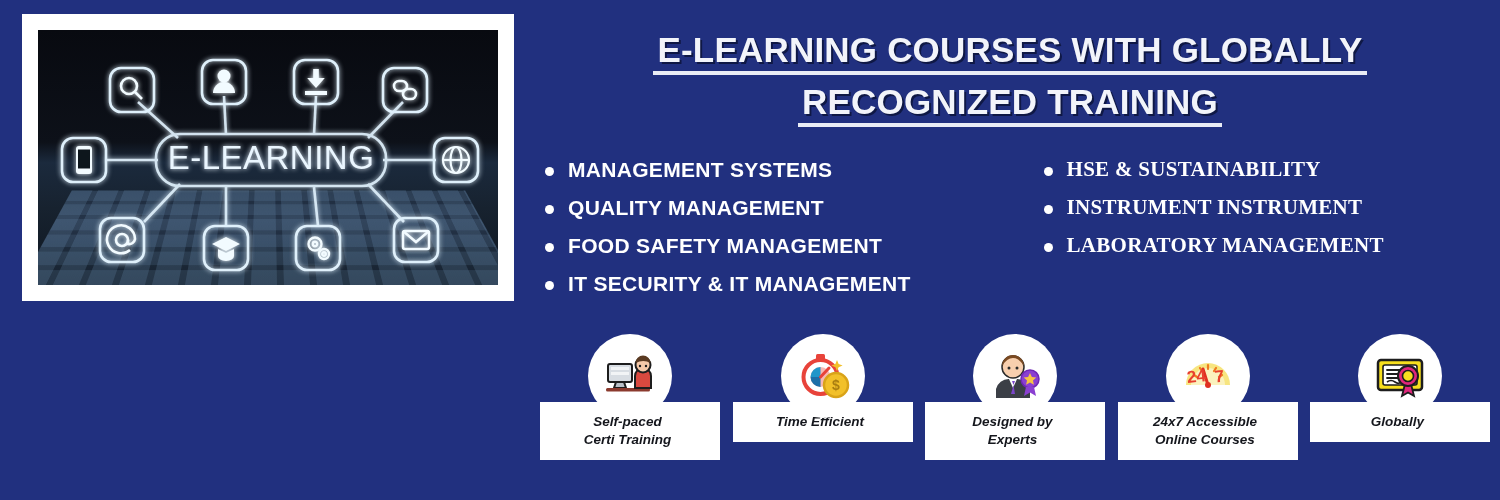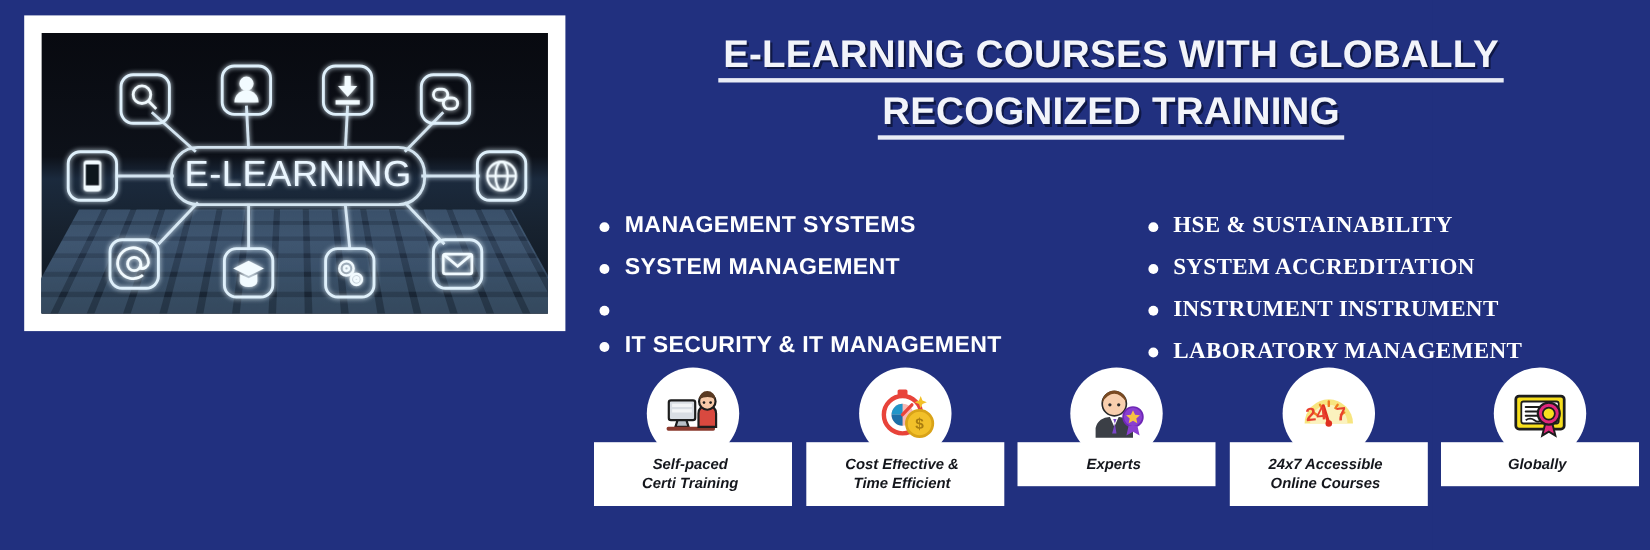--- a/index.html
+++ b/index.html
@@ -46,21 +46,21 @@
     letter-spacing:.2px;
     border-bottom:4px solid #e9ecf5;
     padding:0 4px 2px 4px;
     text-shadow:2px 2px 0 rgba(10,16,50,.75);
   }
   .heading .ln2 { margin-top:7px; }
 
   
   .lists {
     position:absolute; left:545px; top:158px; width:945px;
-    display:flex; gap:20px;margin-top:35px;
+    display:flex; gap:20px;
   }
   .col { flex:1 1 0; }
   .bullet {
     display:flex; align-items:flex-start; gap:14px;
     margin-bottom:15px;
   }
   .bullet .dot {
     width:9px; height:9px; border-radius:50%; background:#fff;
     margin-top:9px; flex:0 0 auto;
   }
@@ -210,39 +210,36 @@
   </div>
 
   <div class="lists">
     <div class="col">
       <div class="bullet">
         <span class="dot"></span>
         <span class="txt">MANAGEMENT SYSTEMS</span>
       </div>
       <div class="bullet">
         <span class="dot"></span>
-        <span class="txt">SYSTEM MANAGEMENT</span>
-      </div>
-      <div class="bullet">
-        <span class="dot"></span>
+        <span class="txt">QUALITY MANAGEMENT</span>
+      </div>
+      <div class="bullet">
+        <span class="dot"></span>
+        <span class="txt">FOOD SAFETY MANAGEMENT</span>
       </div>
       <div class="bullet">
         <span class="dot"></span>
         <span class="txt">IT SECURITY &amp; IT MANAGEMENT</span>
       </div>
     </div>
 
     <div class="col col-right">
       <div class="bullet">
         <span class="dot"></span>
         <span class="txt">HSE &amp; SUSTAINABILITY</span>
-      </div>
-      <div class="bullet">
-        <span class="dot"></span>
-        <span class="txt">SYSTEM ACCREDITATION</span>
       </div>
       <div class="bullet">
         <span class="dot"></span>
         <span class="txt">INSTRUMENT INSTRUMENT</span>
       </div>
       <div class="bullet">
         <span class="dot"></span>
         <span class="txt">LABORATORY MANAGEMENT</span>
       </div>
     </div>
@@ -279,41 +276,41 @@
           <circle cx="25.5" cy="29" r="10" fill="#f7b9b4"></circle>
           <path d="M25.5 29 L25.5 19 A10 10 0 0 0 15.5 29 Z" fill="#2196c9"></path>
           <path d="M25.5 29 L15.5 29 A10 10 0 0 0 25.5 39 Z" fill="#1d6fa8"></path>
           <line x1="25.5" y1="29" x2="34" y2="20" stroke="#e8433a" stroke-width="3" stroke-linecap="round"></line>
           <circle cx="41" cy="37" r="12" fill="#f2c029" stroke="#d9a318" stroke-width="2.5"></circle>
           <text x="41" y="42" text-anchor="middle" font-size="14" font-weight="bold" fill="#a97d10" font-family="Liberation Sans, sans-serif">$</text>
           <path d="M42 12 l1.6 4 l4 1.6 l-4 1.6 l-1.6 4 l-1.6-4 l-4-1.6 l4-1.6 z" fill="#f2c029"></path>
         </svg>
       </div>
       <div class="f-label">
-        <span>Cost Effective &amp;</span>
         <span>Time Efficient</span>
       </div>
     </div>
 
     <div class="feature">
       <div class="f-circle">
         <svg width="56" height="56" viewBox="0 0 56 56">
           <path d="M9 50 v-9 a13 13 0 0 1 13-10 h8 a13 13 0 0 1 13 10 v9 z" fill="#3b3f46"></path>
           <path d="M22 31 l4 9 l4 -9 l-4 -3 z" fill="#fff"></path>
           <path d="M25 33 l1.5 4 l-2.5 9 l4 0 l-1.5-9 l1.5-4 z" fill="#7b46c9"></path>
           <circle cx="26" cy="19" r="11" fill="#f8cfae" stroke="#2a2a2a" stroke-width="1.5"></circle>
           <path d="M15 18 a11 11 0 0 1 22 0 q-5-8-11-8 t-11 8 z" fill="#7a4a22"></path>
           <circle cx="22" cy="20" r="1.5" fill="#2a2a2a"></circle>
           <circle cx="30" cy="20" r="1.5" fill="#2a2a2a"></circle>
           <circle cx="43" cy="31" r="9" fill="#8a3fd1" stroke="#6e27b5" stroke-width="1.5"></circle>
           <path d="M43 25 l1.9 4 l4.4 .5 l-3.3 3 l.9 4.3 l-3.9-2.2 l-3.9 2.2 l.9-4.3 l-3.3-3 l4.4-.5 z" fill="#f7c244"></path>
           <path d="M39 39 l-2 9 l6 -3.5 l6 3.5 l-2 -9 z" fill="#8a3fd1"></path>
         </svg>
       </div>
       <div class="f-label">
+        <span>Designed by</span>
         <span>Experts</span>
       </div>
     </div>
 
     <div class="feature">
       <div class="f-circle">
         <svg width="58" height="58" viewBox="0 0 58 58">
           <path d="M7 38 a22 22 0 0 1 44 0 z" fill="#f6e06a" opacity=".85"></path>
           <path d="M12 38 a17 17 0 0 1 34 0 z" fill="#fbf3c4" opacity=".9"></path>
           <g stroke="#f07c1e" stroke-width="2.2" stroke-linecap="round">

